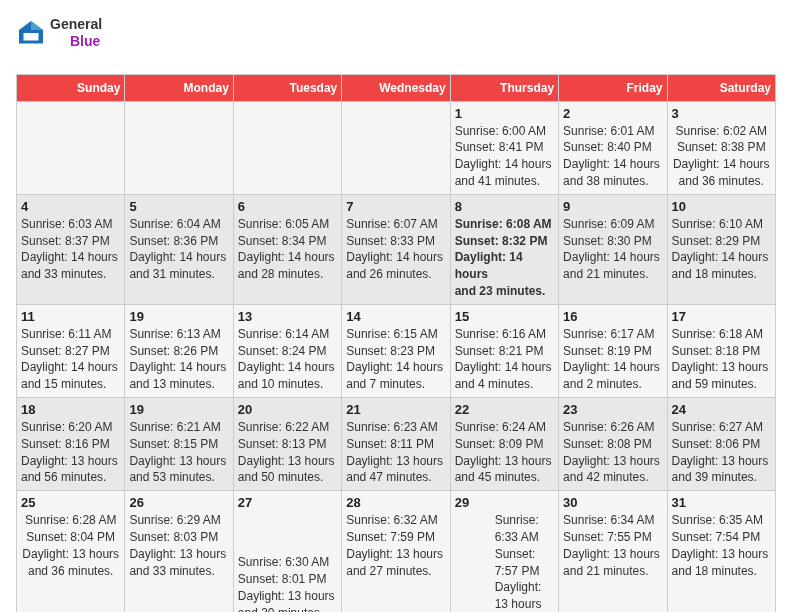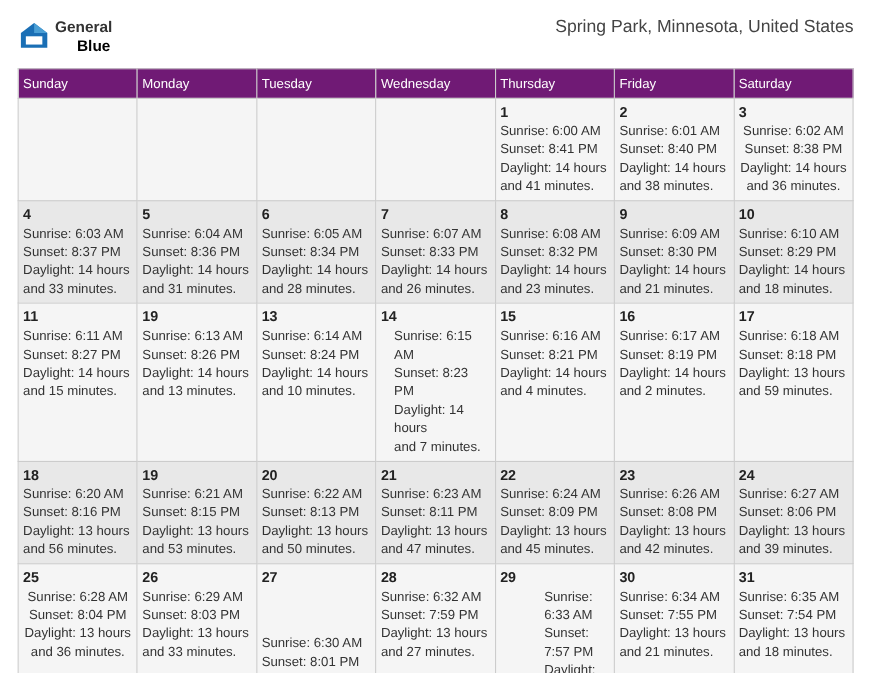--- a/index.html
+++ b/index.html
@@ -5,38 +5,37 @@
     * { box-sizing: border-box; margin: 0; padding: 0; }
     body {
       font-family: Arial, sans-serif;
       background: #fff;
       width: 792px;
       min-height: 612px;
       padding: 16px;
     }
     .header-section {
       display: flex;
-      justify-content: space-between;
       align-items: flex-start;
-      margin-bottom: 12px;
+      margin-bottom: 24px;
     }
     .logo {
       display: flex;
       align-items: center;
       gap: 4px;
     }
     .logo-text {
       display: flex;
       flex-direction: column;
       font-size: 14px;
       font-weight: bold;
       line-height: 1.2;
     }
     .logo-text span:first-child { color: #333; }
-    .logo-text span:last-child { color: #000000; padding-left: 20px; }
+    .logo-text span:last-child { color: #a21caf; padding-left: 20px; }
     .logo-icon {
       width: 30px;
       height: 30px;
     }
     .title-section {
       text-align: right;
     }
     .title-section h1 {
       font-size: 36px;
       font-weight: bold;
@@ -46,26 +45,26 @@
       font-size: 16px;
       font-weight: normal;
       color: #444;
     }
     .calendar {
       width: 100%;
       border-collapse: collapse;
       font-size: 11px;
     }
     .calendar thead th {
-      background-color: #701a75;
+      background-color: #ef4444;
       color: white;
       padding: 6px 4px;
-      text-align: left;
+      text-align: right;
       font-size: 12px;
-      font-weight: normal;
+      font-weight: bold;
       border: 1px solid #ccc;
     }
     .calendar tbody td {
       vertical-align: top;
       padding: 4px;
       border: 1px solid #ccc;
       min-height: 80px;
       width: calc(100% / 7);
     }
     .calendar tbody tr:nth-child(odd) td {
@@ -111,21 +110,20 @@
       <polygon points="20,4 36,16 36,34 4,34 4,16" fill="#1a6fb5"></polygon>
       <polygon points="20,4 36,16 20,16" fill="#4a9fd5"></polygon>
       <rect x="10" y="20" width="20" height="10" fill="#fff"></rect>
     </svg>
     <div class="logo-text">
       <span>General</span>
       <span>Blue</span>
     </div>
   </div>
   <div class="title-section">
-    <h2>Spring Park, Minnesota, United States</h2>
   </div>
 </div>
 
 <table class="calendar">
   <thead>
     <tr>
       <th>Sunday</th>
       <th>Monday</th>
       <th>Tuesday</th>
       <th>Wednesday</th>
@@ -186,21 +184,21 @@
         </td>
         <td>
           <div class="day-number">7</div>
           <div class="day-info" style="white-space: pre-line;">Sunrise: 6:07 AM
 Sunset: 8:33 PM
 Daylight: 14 hours
 and 26 minutes.</div>
         </td>
         <td>
           <div class="day-number">8</div>
-          <div class="day-info" style="white-space: pre-line;">Sunrise: 6:08 AM
+          <div class="day-info" style="white-space: pre-line; font-weight: bold;">Sunrise: 6:08 AM
 Sunset: 8:32 PM
 Daylight: 14 hours
 and 23 minutes.</div>
         </td>
         <td>
           <div class="day-number">9</div>
           <div class="day-info" style="white-space: pre-line;">Sunrise: 6:09 AM
 Sunset: 8:30 PM
 Daylight: 14 hours
 and 21 minutes.</div>
@@ -230,21 +228,21 @@
         </td>
         <td>
           <div class="day-number">13</div>
           <div class="day-info" style="white-space: pre-line;">Sunrise: 6:14 AM
 Sunset: 8:24 PM
 Daylight: 14 hours
 and 10 minutes.</div>
         </td>
         <td>
           <div class="day-number">14</div>
-          <div class="day-info" style="white-space: pre-line; margin-left: 12px;">Sunrise: 6:15 AM
+          <div class="day-info" style="white-space: pre-line;">Sunrise: 6:15 AM
 Sunset: 8:23 PM
 Daylight: 14 hours
 and 7 minutes.</div>
         </td>
         <td>
           <div class="day-number">15</div>
           <div class="day-info" style="white-space: pre-line;">Sunrise: 6:16 AM
 Sunset: 8:21 PM
 Daylight: 14 hours
 and 4 minutes.</div>

